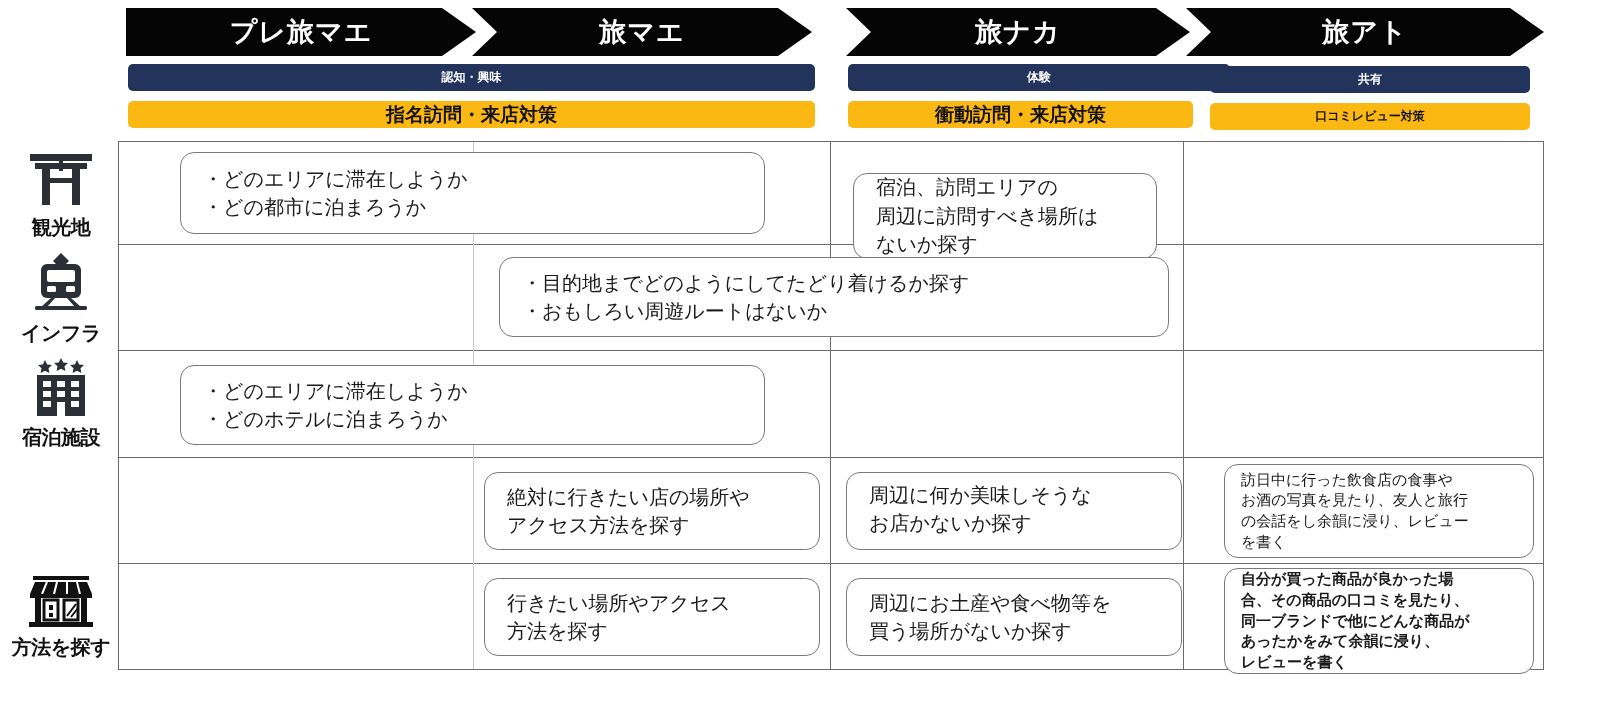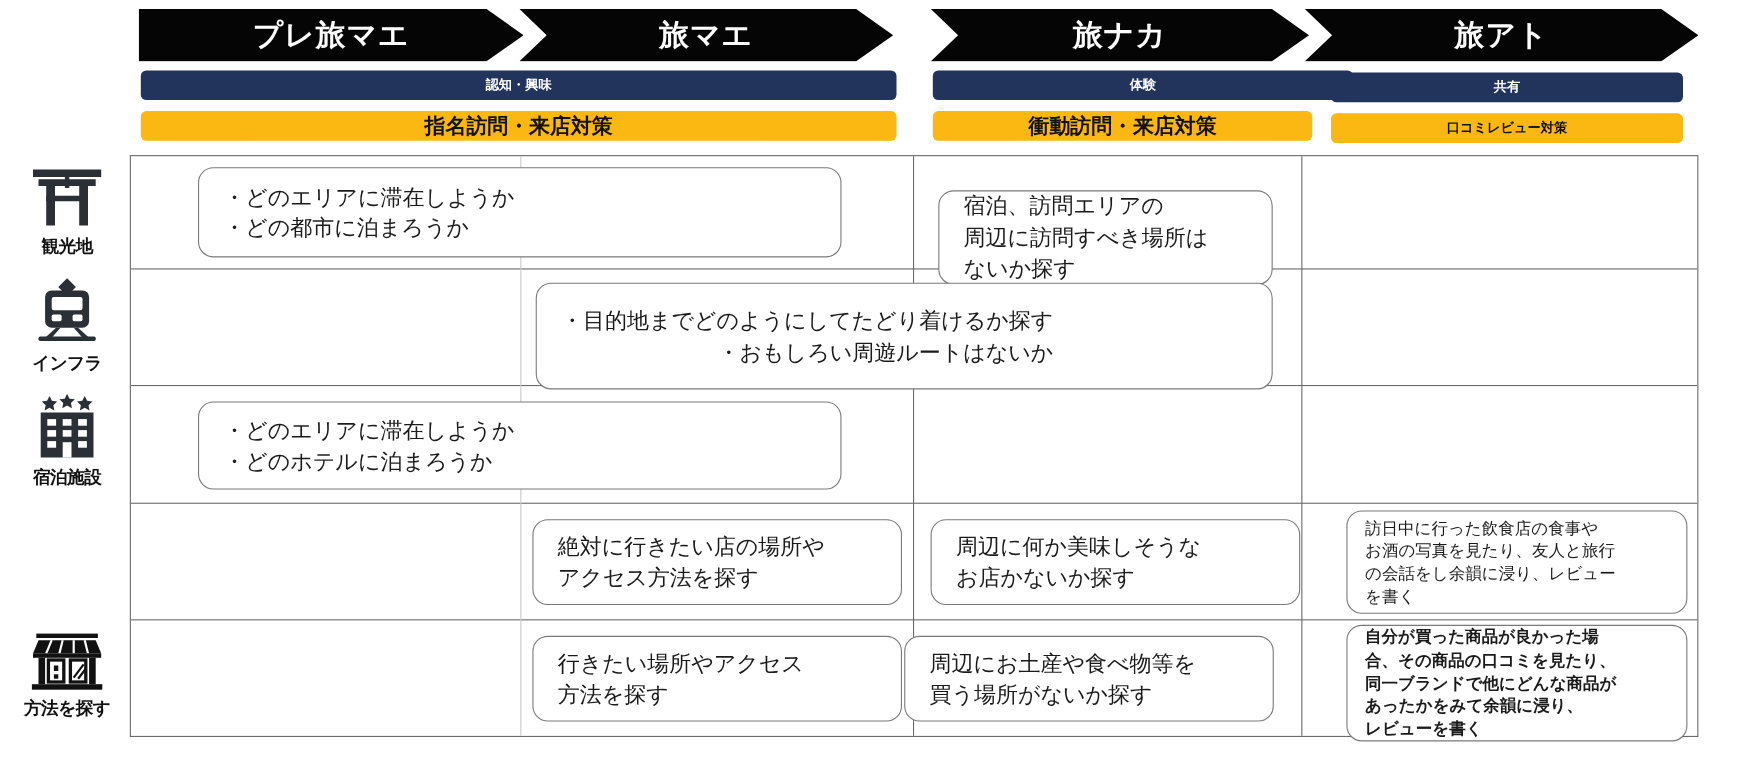--- a/index.html
+++ b/index.html
@@ -92,21 +92,21 @@
     width: 110px;
     display: flex;
     flex-direction: column;
     align-items: center;
     justify-content: flex-start;
     padding-top: 4px;
   }
   .rowlabel .ic { display: block; }
   .rowlabel .cap {
     font-weight: bold;
-    font-size: 16px;
+    font-size: 20px;
     color: #111111;
     margin-top: 2px;
     white-space: nowrap;
     letter-spacing: -0.5px;
   }
 
   
   .card {
     position: absolute;
     border: 1.4px solid #7a7a7a;
@@ -270,50 +270,50 @@
   <div class="card" style="left:180px; top:152px; width:585px; height:82px;">
     <span class="txt">・どのエリアに滞在しようか
 ・どの都市に泊まろうか</span>
   </div>
   <div class="card" style="left:853px; top:150px; width:304px; height:86px;margin-top:23px;">
     <span class="txt">宿泊、訪問エリアの
 周辺に訪問すべき場所は
 ないか探す</span>
   </div>
 
-  <div class="card" style="left:487px; top:257px; width:670px; height:97px;text-align:right;">
+  <div class="card" style="left:499px; top:257px; width:670px; height:80px;">
     <span class="txt">・目的地までどのようにしてたどり着けるか探す
 ・おもしろい周遊ルートはないか</span>
   </div>
 
   <div class="card" style="left:180px; top:365px; width:585px; height:80px;">
     <span class="txt">・どのエリアに滞在しようか
 ・どのホテルに泊まろうか</span>
   </div>
 
   <div class="card" style="left:484px; top:472px; width:336px; height:78px;">
     <span class="txt">絶対に行きたい店の場所や
 アクセス方法を探す</span>
   </div>
-  <div class="card" style="left:846px; top:472px; width:336px; height:78px;">
+  <div class="card" style="left:846px; top:472px; width:336px; height:78px;font-family:Liberation Mono, monospace;">
     <span class="txt">周辺に何か美味しそうな
 お店かないか探す</span>
   </div>
   <div class="card dense" style="left:1224px; top:464px; width:310px; height:94px;">
     <span class="txt">訪日中に行った飲食店の食事や
 お酒の写真を見たり、友人と旅行
 の会話をし余韻に浸り、レビュー
 を書く</span>
   </div>
 
   <div class="card" style="left:484px; top:578px; width:336px; height:78px;">
     <span class="txt">行きたい場所やアクセス
 方法を探す</span>
   </div>
-  <div class="card" style="left:822px; top:578px; width:336px; height:78px;">
+  <div class="card" style="left:846px; top:578px; width:336px; height:78px;">
     <span class="txt">周辺にお土産や食べ物等を
 買う場所がないか探す</span>
   </div>
   <div class="card dense" style="left:1224px; top:568px; width:310px; height:106px;font-weight:bold;">
     <span class="txt">自分が買った商品が良かった場
 合、その商品の口コミを見たり、
 同一ブランドで他にどんな商品が
 あったかをみて余韻に浸り、
 レビューを書く</span>
   </div>

